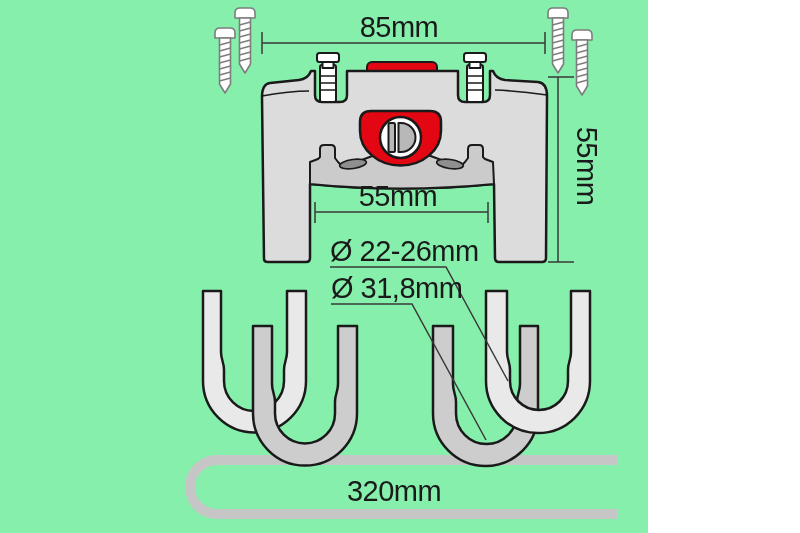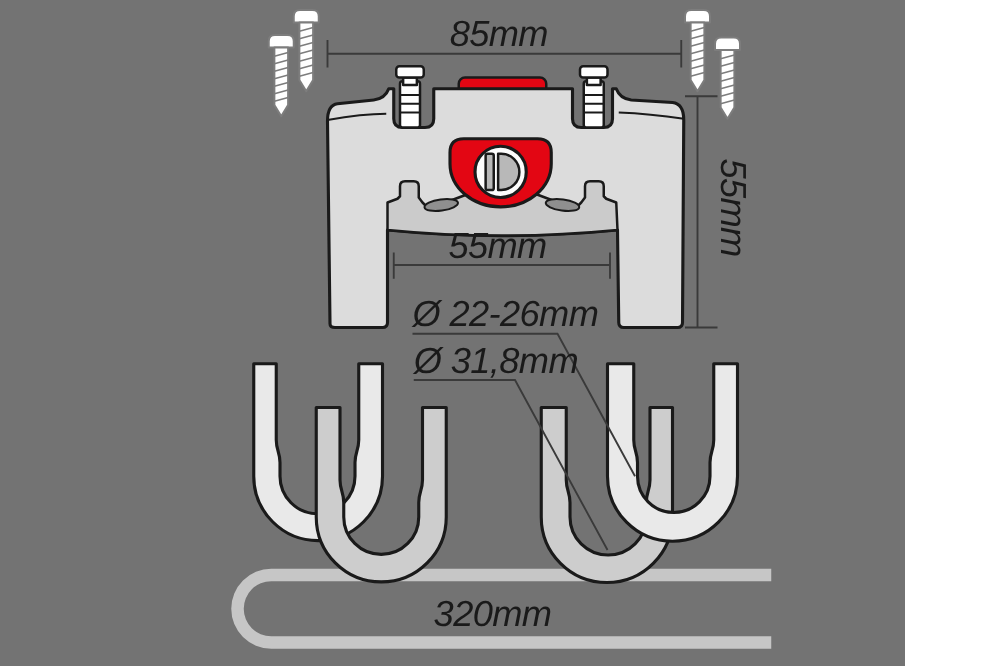--- a/index.html
+++ b/index.html
@@ -1,16 +1,16 @@
 <!DOCTYPE html>
 <html><head>
 <meta charset="utf-8">
 <style>
   html,body{margin:0;padding:0;background:#ffffff;}
-  .stage{position:relative;width:724px;height:533px;background:#737373;overflow:hidden;font-style:italic;}
+  .stage{position:relative;width:648px;height:533px;background:#86efac;overflow:hidden;}
   svg{font-family:"Liberation Sans",sans-serif;}
   .outline{stroke:#1a1a1a;stroke-width:2.5;stroke-linejoin:round;stroke-linecap:round;}
   .outline2{stroke:#1a1a1a;stroke-width:2;stroke-linejoin:round;stroke-linecap:round;}
   .detail{stroke:#1a1a1a;stroke-width:1.6;}
   .dim{stroke:#3a3a3a;stroke-width:1.5;fill:none;stroke-linecap:butt;}
   .leader{stroke:#3a3a3a;stroke-width:1.5;fill:none;}
   .dim-text{fill:#1a1a1a;font-size:29px;letter-spacing:-0.5px;}
   .screw{stroke:#7d7d7d;stroke-width:1.6;fill:#ffffff;stroke-linejoin:round;}
   .screw-line{stroke:#7d7d7d;stroke-width:1.3;}
   .bolt{stroke:#1a1a1a;stroke-width:2;fill:#ffffff;stroke-linejoin:round;}

